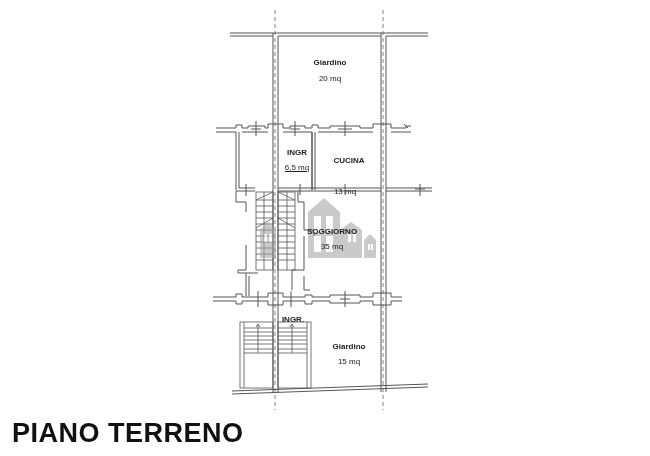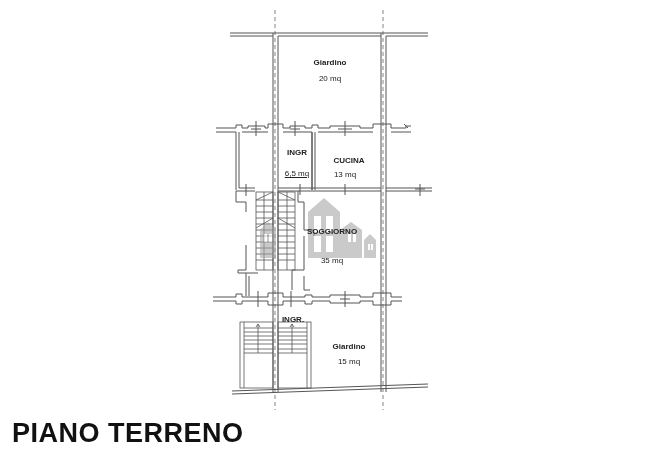--- a/index.html
+++ b/index.html
@@ -220,31 +220,31 @@
     </g>
   </svg>
 
   <div class="room-label" style="left:330px; top:58px;">
     <div class="room-name">Giardino</div>
     <div class="room-area" style="margin-top:7px;">20 mq</div>
   </div>
 
   <div class="room-label" style="left:297px; top:148px;">
     <div class="room-name">INGR</div>
-    <div class="room-area" style="margin-top:12px;text-decoration:underline;">6,5 mq</div>
+    <div class="room-area" style="margin-top:6px;text-decoration:underline;">6,5 mq</div>
   </div>
 
   <div class="room-label" style="left:349px; top:156px;">
     <div class="room-name">CUCINA</div>
-    <div class="room-area" style="margin-top:5px; margin-left:-8px;">13 mq</div>
+    <div class="room-area" style="margin-top:22px; margin-left:-8px;">13 mq</div>
   </div>
 
   <div class="room-label" style="left:332px; top:227px;">
     <div class="room-name">SOGGIORNO</div>
-    <div class="room-area" style="margin-top:20px;">35 mq</div>
+    <div class="room-area" style="margin-top:6px;">35 mq</div>
   </div>
 
   <div class="room-label" style="left:293px; top:279px;margin-top:36px;">
     <div class="room-name">INGR.</div>
   </div>
 
   <div class="room-label" style="left:349px; top:342px;">
     <div class="room-name">Giardino</div>
     <div class="room-area" style="margin-top:6px;">15 mq</div>
   </div>

